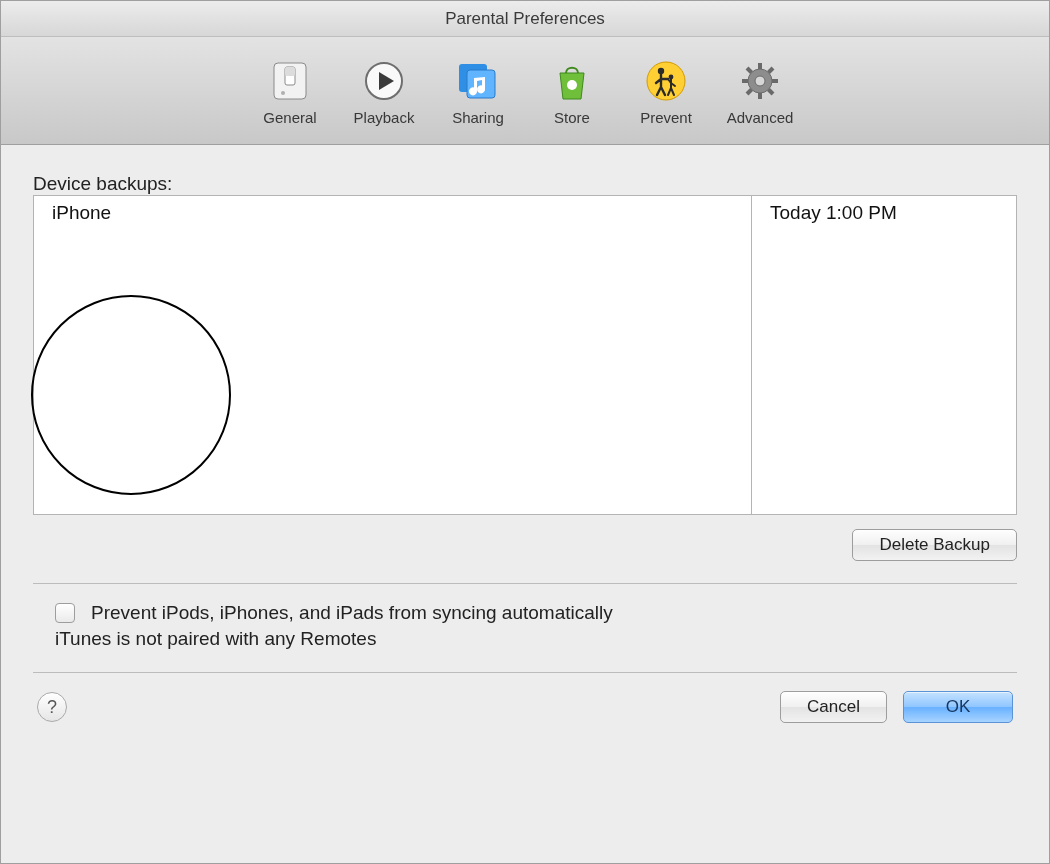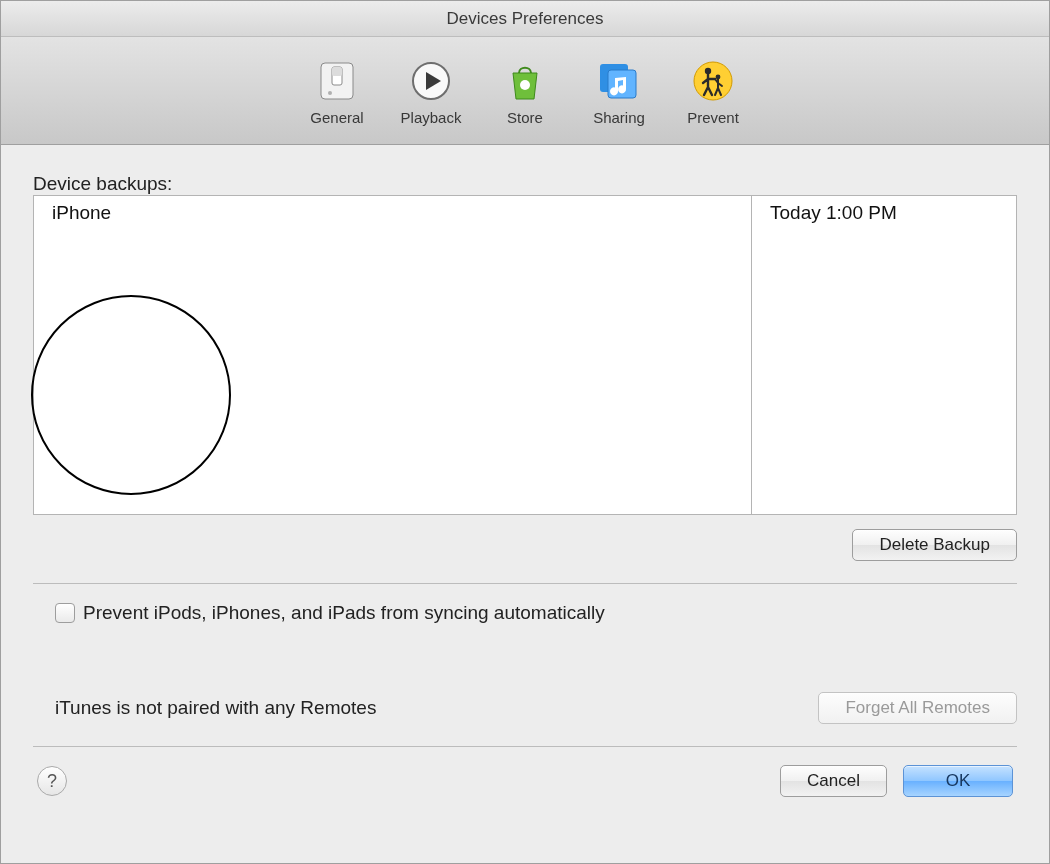--- a/index.html
+++ b/index.html
@@ -132,44 +132,43 @@
     border: 1px solid #c3c3c3;
   }
   .divider {
     height: 1px;
     background: #bcbcbc;
     margin: 22px 0 18px 0;
   }
   .prevent-row {
     display: flex;
     align-items: center;
-    gap: 8px;
+    gap: 16px;
     font-size: 19px;
     color: #222;
-    margin-bottom: 20px;
+    margin-bottom: 4px;
     padding-left: 22px;
     text-align: right;
   }
   .checkbox {
     width: 20px;
     height: 20px;
     border: 1px solid #9d9d9d;
     border-radius: 4px;
     background: linear-gradient(#fff, #eaeaea);
     display: inline-block;
   }
   .remotes-row {
     display: flex;
-    align-items: center;
+    align-items: flex-end;
     justify-content: space-between;
     font-size: 19px;
     color: #222;
     padding-left: 22px;
     padding-right: 0px;
-    margin-top: 48px;
   }
   .footer {
     border-top: 1px solid #bcbcbc;
     margin-top: 22px;
     padding: 18px 4px 20px 4px;
     display: flex;
     align-items: center;
     justify-content: space-between;
   }
   .help-btn {
@@ -202,21 +201,21 @@
     z-index: 50;
   }
   svg { display:block; }
 </style>
 </head>
 <body>
 
 <div class="window">
 
   <div class="titlebar">
-    <span>Devices Preferences</span>
+    <span>Parental Preferences</span>
   </div>
 
   <div class="toolbar">
 
     <div class="toolbar-item">
       <div class="toolbar-icon">
         <svg width="44" height="44" viewBox="0 0 44 44">
           <rect x="6" y="4" width="32" height="36" rx="4" fill="#f2f2f2" stroke="#8a8a8a"></rect>
           <rect x="17" y="8" width="10" height="18" rx="2" fill="#ffffff" stroke="#8a8a8a"></rect>
           <rect x="17" y="8" width="10" height="9" rx="2" fill="#dcdcdc"></rect>
@@ -231,54 +230,75 @@
         <svg width="44" height="44" viewBox="0 0 44 44">
           <circle cx="22" cy="22" r="18" fill="#f9f9f9" stroke="#6e6e6e" stroke-width="2"></circle>
           <polygon points="17,13 17,31 32,22" fill="#3a3a3a"></polygon>
         </svg>
       </div>
       <span class="toolbar-label">Playback</span>
     </div>
 
     <div class="toolbar-item">
       <div class="toolbar-icon">
-        <svg width="44" height="44" viewBox="0 0 44 44">
-          <path d="M10 14 L34 14 L31 40 L13 40 Z" fill="#6fbf3b" stroke="#3f8a1c"></path>
-          <path d="M16 14 C16 7 28 7 28 14" fill="none" stroke="#3f8a1c" stroke-width="2"></path>
-          <circle cx="22" cy="26" r="5" fill="#ffffff"></circle>
-        </svg>
-      </div>
-      <span class="toolbar-label">Store</span>
-    </div>
-
-    <div class="toolbar-item">
-      <div class="toolbar-icon">
         <svg width="46" height="46" viewBox="0 0 46 46">
           <rect x="4" y="6" width="28" height="28" rx="3" fill="#2f8fe4"></rect>
           <rect x="12" y="12" width="28" height="28" rx="3" fill="#61b4ff" stroke="#2a7bc9"></rect>
           <path d="M30 19 L30 31 A4 4 0 1 1 27 27.5 L27 22 L22 23 L22 33 A4 4 0 1 1 19 29.5 L19 20 Z" fill="#fff"></path>
         </svg>
       </div>
       <span class="toolbar-label">Sharing</span>
+    </div>
+
+    <div class="toolbar-item">
+      <div class="toolbar-icon">
+        <svg width="44" height="44" viewBox="0 0 44 44">
+          <path d="M10 14 L34 14 L31 40 L13 40 Z" fill="#6fbf3b" stroke="#3f8a1c"></path>
+          <path d="M16 14 C16 7 28 7 28 14" fill="none" stroke="#3f8a1c" stroke-width="2"></path>
+          <circle cx="22" cy="26" r="5" fill="#ffffff"></circle>
+        </svg>
+      </div>
+      <span class="toolbar-label">Store</span>
     </div>
 
     <div class="toolbar-item">
       <div class="toolbar-icon">
         <svg width="44" height="44" viewBox="0 0 44 44">
           <circle cx="22" cy="22" r="19" fill="#ffcf33" stroke="#d29a00"></circle>
           <circle cx="17" cy="12" r="3.2" fill="#2b2b2b"></circle>
           <path d="M17 15 L17 28 M17 20 L12 24 M17 20 L24 20 M17 28 L13 36 M17 28 L21 36" stroke="#2b2b2b" stroke-width="2.4" stroke-linecap="round" fill="none"></path>
           <circle cx="27" cy="18" r="2.4" fill="#2b2b2b"></circle>
           <path d="M27 20 L27 29 M27 24 L24 20 M27 24 L31 27 M27 29 L24 36 M27 29 L30 36" stroke="#2b2b2b" stroke-width="2" stroke-linecap="round" fill="none"></path>
         </svg>
       </div>
       <span class="toolbar-label">Prevent</span>
     </div>
 
 
+    <div class="toolbar-item">
+      <div class="toolbar-icon">
+        <svg width="44" height="44" viewBox="0 0 44 44">
+          <g fill="#8d8d8d" stroke="#6a6a6a">
+            <circle cx="22" cy="22" r="12"></circle>
+            <g stroke-width="4">
+              <line x1="22" y1="4" x2="22" y2="10"></line>
+              <line x1="22" y1="34" x2="22" y2="40"></line>
+              <line x1="4" y1="22" x2="10" y2="22"></line>
+              <line x1="34" y1="22" x2="40" y2="22"></line>
+              <line x1="9" y1="9" x2="13.5" y2="13.5"></line>
+              <line x1="30.5" y1="30.5" x2="35" y2="35"></line>
+              <line x1="9" y1="35" x2="13.5" y2="30.5"></line>
+              <line x1="30.5" y1="13.5" x2="35" y2="9"></line>
+            </g>
+          </g>
+          <circle cx="22" cy="22" r="5" fill="#d7d7d7" stroke="#6a6a6a"></circle>
+        </svg>
+      </div>
+      <span class="toolbar-label">Advanced</span>
+    </div>
 
   </div>
 
   <div class="content">
 
     <div class="annotation-circle"></div>
 
     <div class="section-label">Device backups:</div>
 
     <div class="backup-box">
@@ -296,21 +316,20 @@
 
     <div class="divider"></div>
 
     <div class="prevent-row">
       <span class="checkbox"></span>
       <span>Prevent iPods, iPhones, and iPads from syncing automatically</span>
     </div>
 
     <div class="remotes-row">
       <span>iTunes is not paired with any Remotes</span>
-      <div class="mac-button large disabled">Forget All Remotes</div>
     </div>
 
     <div class="footer">
       <div class="help-btn">
         <span>?</span>
       </div>
       <div class="footer-buttons">
         <div class="mac-button large">Cancel</div>
         <div class="mac-button large default" style="min-width:110px">OK</div>
       </div>

